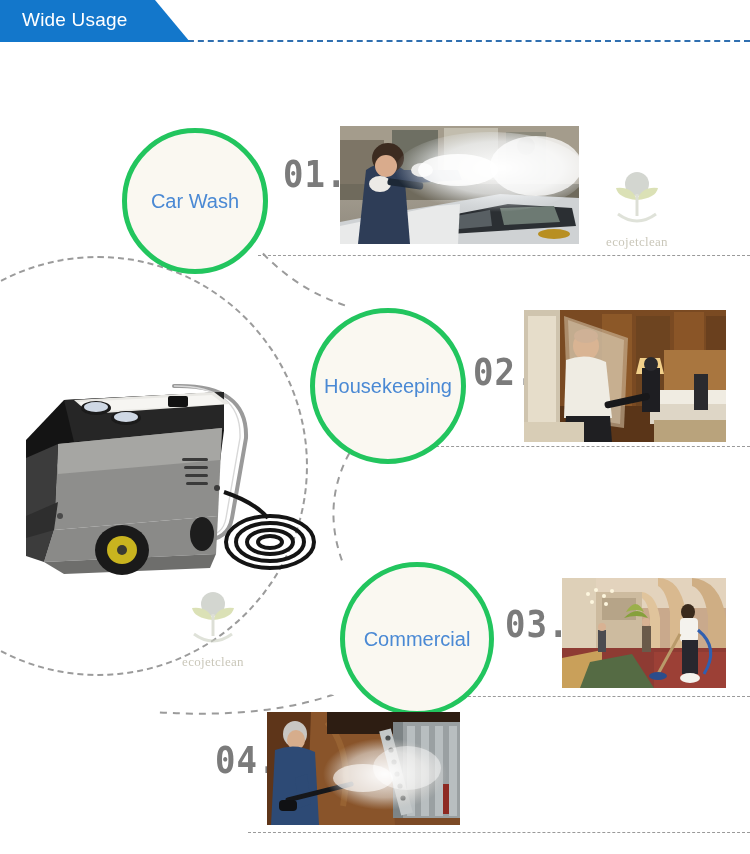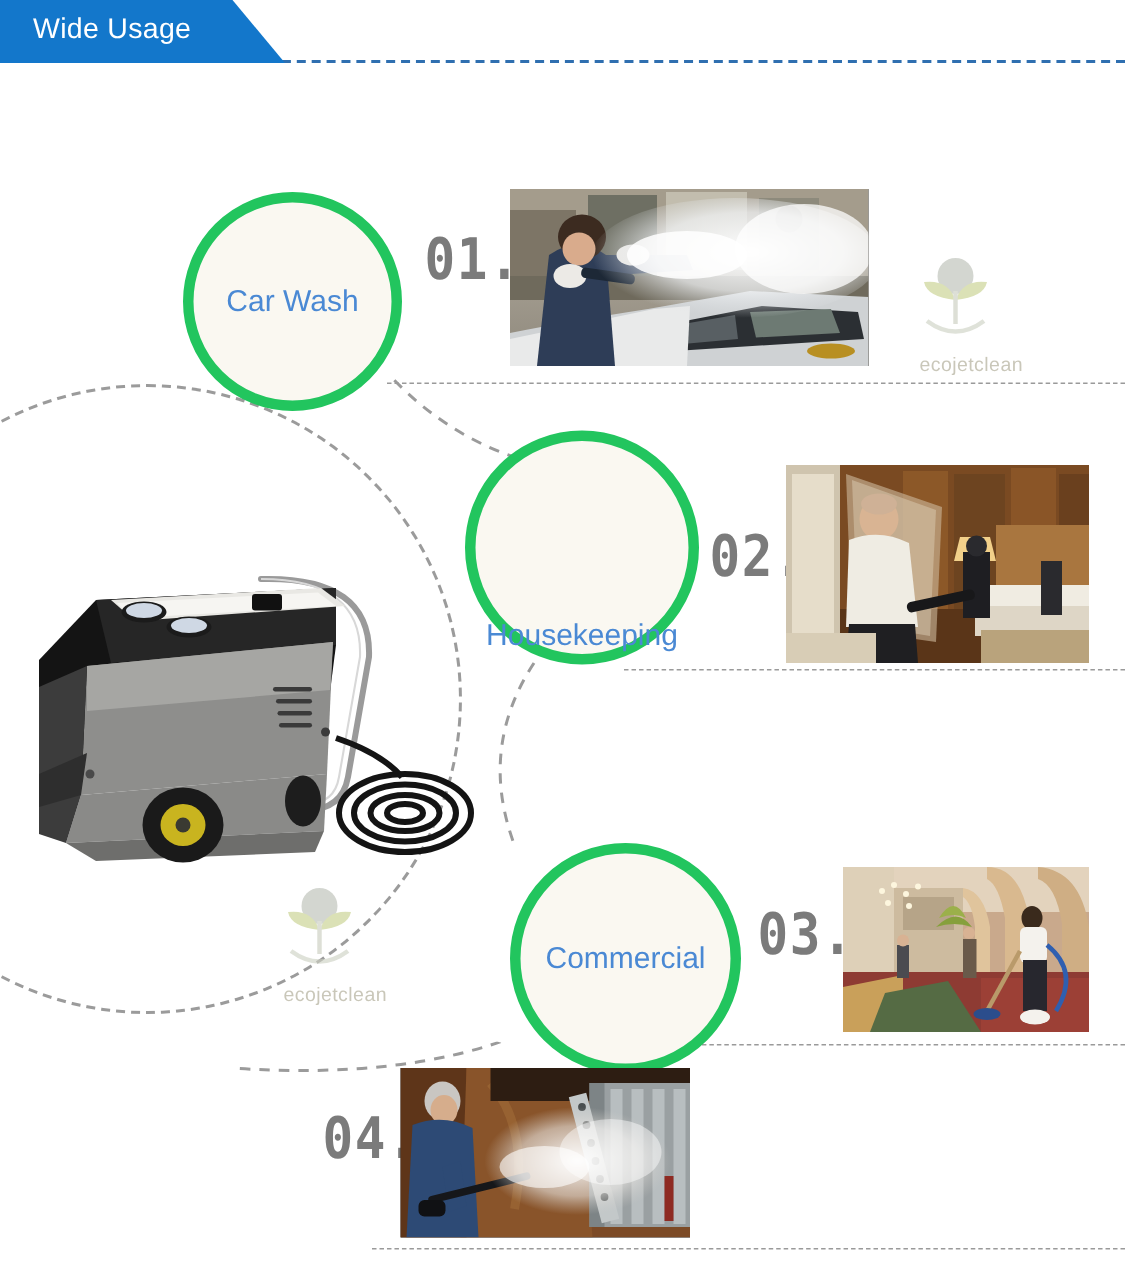--- a/index.html
+++ b/index.html
@@ -44,21 +44,21 @@
   
   .arc {
     position: absolute; border-radius: 50%;
     border: 2px dashed #9b9b9b;
     border-color: transparent; z-index: 1;
   }
 
   
   .circ {
     position: absolute; border-radius: 50%;
-    background: #faf8f1; border: 7px solid #22c55e;
+    background: #faf8f1; border: 5px solid #22c55e;
     z-index: 4;
     display: flex; align-items: center; justify-content: center;
   }
   .circ-label {
     color: #4a89d4; font-size: 20px; white-space: nowrap;
     font-family: "Liberation Sans", sans-serif;
     position: relative; z-index: 3;
   }
 
   
@@ -66,22 +66,22 @@
     position: absolute; z-index: 5;
     color: #7b7b7b; font-size: 34px; font-weight: bold;
     letter-spacing: 1px;
     font-family: "DejaVu Sans Mono", monospace;
     transform: scaleY(1.12);
   }
 
   
   .wm { position: absolute; z-index: 3; opacity: .62; }
   .wm-text {
-    text-align: right; color: #a9a58f; font-size: 13px;
-    font-family: Liberation Sans, sans-serif; letter-spacing: .3px;
+    text-align: center; color: #a9a58f; font-size: 13px;
+    font-family: Liberation Serif, serif; letter-spacing: .3px;
     margin-top: 2px;
   }
 
   
   .photo { position: absolute; overflow: hidden; z-index: 5; background:#2a2a2a; }
   .photo > svg { display: block; width: 100%; height: 100%; }
 
   
   .machine { position: absolute; z-index: 3; }
 </style>
@@ -237,21 +237,21 @@
       <ellipse cx="40" cy="58" rx="11" ry="8" fill="#eceae6"></ellipse>
       <ellipse cx="82" cy="44" rx="11" ry="7" fill="#eceae6"></ellipse>
       <rect x="48" y="52" width="36" height="7" rx="3" fill="#1d2836" transform="rotate(8 48 52)"></rect>
 
       <ellipse cx="150" cy="46" rx="96" ry="40" fill="url(#steam)"></ellipse>
       <ellipse cx="118" cy="44" rx="40" ry="16" fill="#ffffff" opacity="0.85"></ellipse>
       <ellipse cx="196" cy="40" rx="46" ry="30" fill="#ffffff" opacity="0.75"></ellipse>
     </svg>
   </div>
 
-  <div class="circ" style="left:310px; top:287px; width:156px; height:156px;align-items:flex-end;">
+  <div class="circ" style="left:310px; top:308px; width:156px; height:156px;">
     <span class="circ-label">Housekeeping</span>
   </div>
   <div class="num" style="left:473px; top:352px;">02.</div>
   <div class="photo" style="left:524px; top:310px; width:202px; height:132px;">
     <svg viewBox="0 0 202 132" preserveAspectRatio="none">
       <rect width="202" height="132" fill="#6d4320"></rect>
 
       <rect x="0" y="0" width="202" height="96" fill="#7a4a22"></rect>
       <rect x="78" y="4" width="30" height="92" fill="#8c5828"></rect>
       <rect x="112" y="6" width="34" height="90" fill="#6d4420"></rect>

